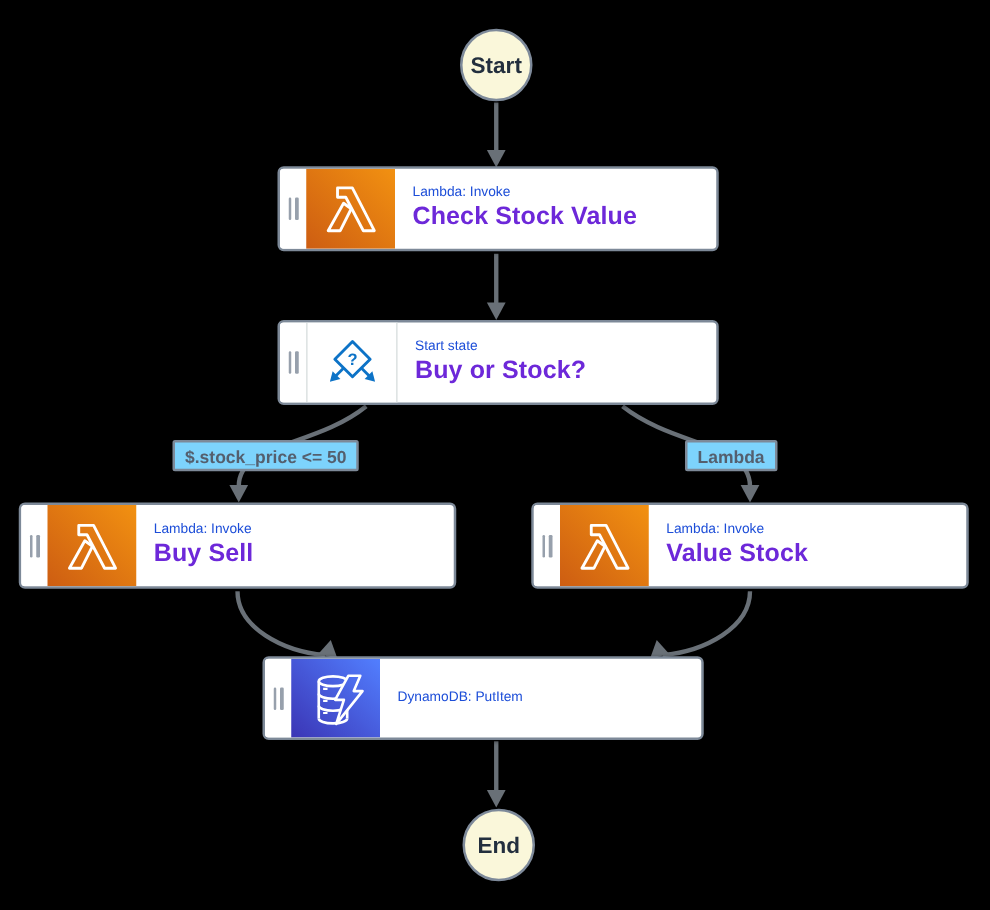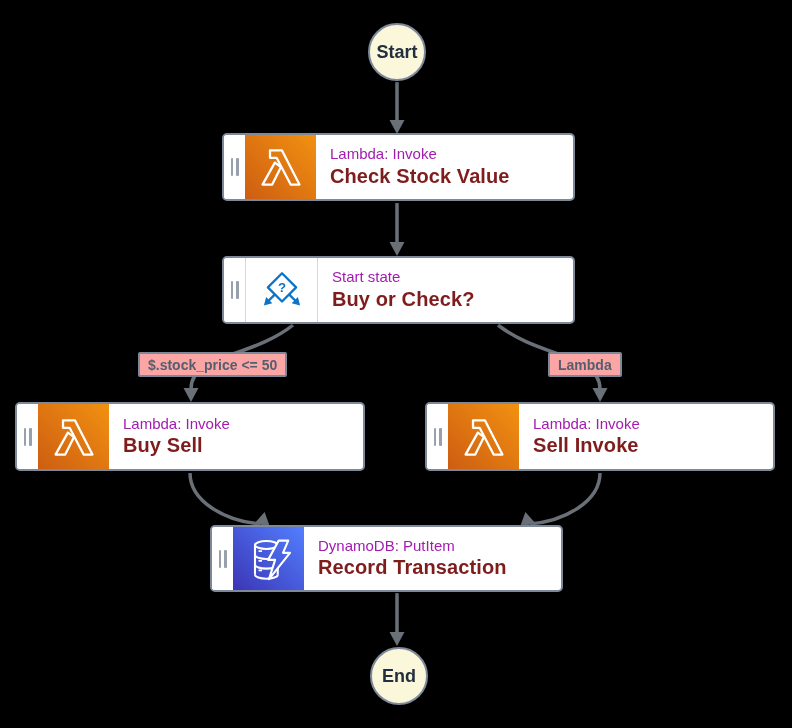--- a/index.html
+++ b/index.html
@@ -39,26 +39,26 @@
     background:#fff;
   }
   .grip i{display:block;width:2.5px;height:18px;background:#97a0ac;border-radius:1px;}
 
   .iconsq{flex:0 0 71px;display:flex;align-items:center;justify-content:center;}
   .iconsq.lambda  {background:linear-gradient(45deg,#cd5d12,#f29111);}
   .iconsq.dynamodb{background:linear-gradient(45deg,#3b35b5,#527fff);}
   .iconsq.choice  {background:#fff;border-left:1px solid #d5dbdb;border-right:1px solid #d5dbdb;}
 
   .txt{flex:1;display:flex;flex-direction:column;justify-content:center;padding-left:14px;min-width:0;}
-  .txt .type{font-size:15px;color:#a21caf;line-height:1.25;}
-  .txt .name{font-size:20px;font-weight:700;color:#7f1d1d;line-height:1.25;letter-spacing:.1px;}
+  .txt .type{font-size:11px;color:#1d4ed8;line-height:1.25;}
+  .txt .name{font-size:20px;font-weight:700;color:#6d28d9;line-height:1.25;letter-spacing:.1px;}
 
   
   .edge-label{
-    position:absolute;z-index:3;background:#fca5a5;border:2px solid #7d8998;border-radius:2px;
+    position:absolute;z-index:3;background:#7dd3fc;border:2px solid #7d8998;border-radius:2px;
     color:#545f6e;font-size:14px;font-weight:700;padding:1px 8px;white-space:nowrap;
     box-sizing:border-box;height:25px;display:flex;align-items:center;
   }
   #lbl-condition{left:138px;top:352px;}
   #lbl-default  {left:548px;top:352px;}
 </style>
 </head>
 <body>
 
 <div class="canvas">
@@ -121,21 +121,21 @@
         <polygon points="34,13 50,29 34,45 18,29" fill="none" stroke="#0d73c7" stroke-width="2.6" stroke-linejoin="round"></polygon>
         <text x="34" y="34.5" text-anchor="middle" font-size="15" font-weight="bold" fill="#0d73c7" font-family="Liberation Sans, sans-serif">?</text>
         <line x1="26" y1="37" x2="16.5" y2="46.5" stroke="#0d73c7" stroke-width="2.6"></line>
         <polygon points="0,0 2.5,-9.5 9.5,-2.5" transform="translate(13.5,49.5)" fill="#0d73c7"></polygon>
         <line x1="42" y1="37" x2="51.5" y2="46.5" stroke="#0d73c7" stroke-width="2.6"></line>
         <polygon points="0,0 -9.5,-2.5 -2.5,-9.5" transform="translate(54.5,49.5)" fill="#0d73c7"></polygon>
       </svg>
     </div>
     <div class="txt">
       <span class="type">Start state</span>
-      <span class="name">Buy or Check?</span>
+      <span class="name">Buy or Stock?</span>
     </div>
   </div>
 
   <div class="state" id="buy">
     <div class="grip">
         <i></i>
         <i></i>
       </div>
     <div class="iconsq lambda">
       <svg width="58" height="58" viewBox="0 0 66 66">
@@ -155,21 +155,21 @@
         <i></i>
       </div>
     <div class="iconsq lambda">
       <svg width="58" height="58" viewBox="0 0 66 66">
         <polygon points="20.5,14 34,14 54,53 44,53 28,22.5 20.5,22.5" fill="none" stroke="#fff" stroke-width="2.6" stroke-linejoin="round"></polygon>
         <polygon points="26,28 33,33 23,53 12,53" fill="none" stroke="#fff" stroke-width="2.6" stroke-linejoin="round"></polygon>
       </svg>
     </div>
     <div class="txt">
       <span class="type">Lambda: Invoke</span>
-      <span class="name">Sell Invoke</span>
+      <span class="name">Value Stock</span>
     </div>
   </div>
 
   <div class="state" id="record">
     <div class="grip">
         <i></i>
         <i></i>
       </div>
     <div class="iconsq dynamodb">
       <svg width="58" height="56" viewBox="0 0 66 64">
@@ -186,21 +186,20 @@
         <path d="M17 27.5 A13 4.5 0 0 0 43 27.5" fill="none" stroke="#fff" stroke-width="2.4"></path>
         <path d="M17 38.5 A13 4.5 0 0 0 43 38.5" fill="none" stroke="#fff" stroke-width="2.4"></path>
         <line x1="21" y1="23" x2="25" y2="23" stroke="#fff" stroke-width="2"></line>
         <line x1="21" y1="34" x2="25" y2="34" stroke="#fff" stroke-width="2"></line>
         <line x1="21" y1="45" x2="25" y2="45" stroke="#fff" stroke-width="2"></line>
         <polygon points="44,11 55,11 49,25 57,25 33,55 40,33 32,33" fill="url(#dg)" stroke="#fff" stroke-width="2.4" stroke-linejoin="round"></polygon>
       </svg>
     </div>
     <div class="txt">
       <span class="type">DynamoDB: PutItem</span>
-      <span class="name">Record Transaction</span>
     </div>
   </div>
 
   <div class="edge-label" id="lbl-condition">
     <span>$.stock_price &lt;= 50</span>
   </div>
   <div class="edge-label" id="lbl-default">
     <span>Lambda</span>
   </div>
 

